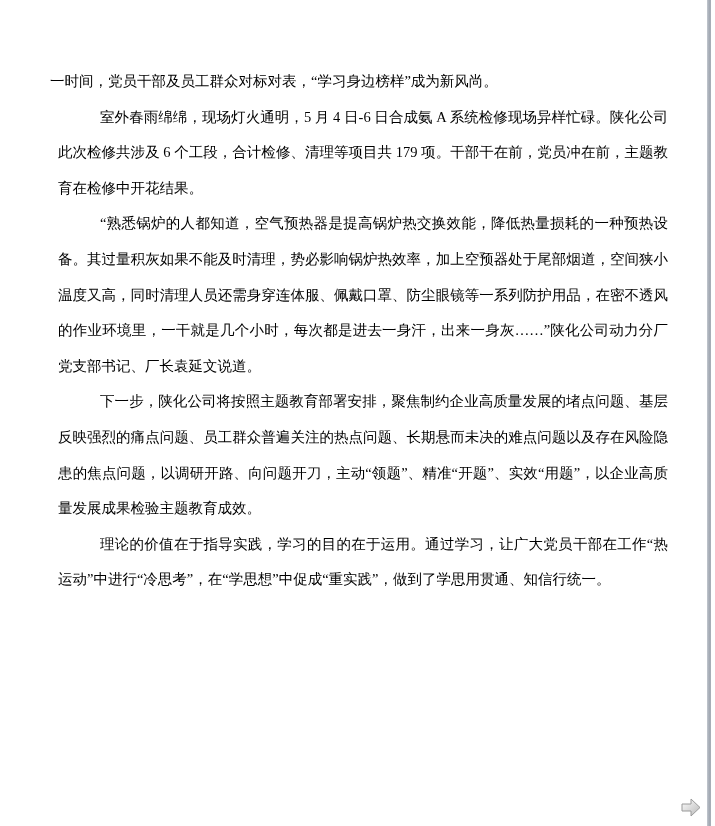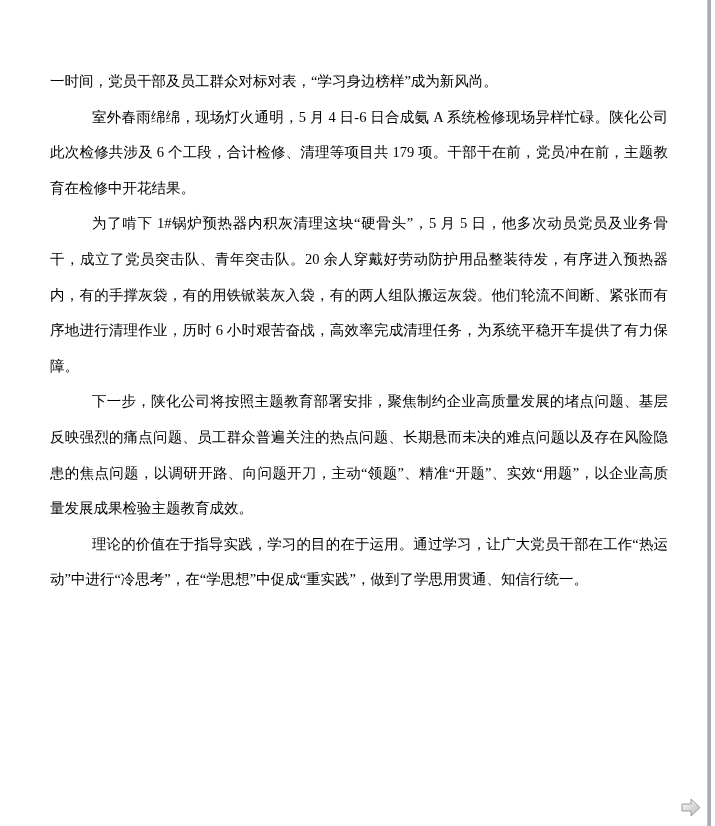--- a/index.html
+++ b/index.html
@@ -25,20 +25,21 @@
     line-height: 35.6px;
     color: #000000;
     text-align: justify;
   }
   p.para {
     margin: 0;
     padding: 0;
   }
   p.para.indent {
     text-indent: 42px;
+    margin-left: 8px;
   }
   .page-edge {
     position: absolute;
     left: 707px;
     top: 0;
     width: 4px;
     height: 826px;
     background: linear-gradient(to right, #c3c8cf 0%, #a2a9b3 55%, #aab0b9 100%);
   }
   .next-arrow {
@@ -54,21 +55,21 @@
   }
 </style>
 </head>
 <body>
 
 <div class="screen">
 
   <div class="doc-text">
       <p class="para">一时间，党员干部及员工群众对标对表，“学习身边榜样”成为新风尚。</p>
       <p class="para indent">室外春雨绵绵，现场灯火通明，5 月 4 日-6 日合成氨 A 系统检修现场异样忙碌。陕化公司此次检修共涉及 6 个工段，合计检修、清理等项目共 179 项。干部干在前，党员冲在前，主题教育在检修中开花结果。</p>
-      <p class="para indent">为了啃下 1#锅炉预热器内积灰清理这块“硬骨头”，5 月 5 日，他多次动员党员及业务骨干，成立了党员突击队、青年突击队。20 余人穿戴好劳动防护用品整装待发，有序进入预热器内，有的手撑灰袋，有的用铁锨装灰入袋，有的两人组队搬运灰袋。他们轮流不间断、紧张而有序地进行清理作业，历时 6 小时艰苦奋战，高效率完成清理任务，为系统平稳开车提供了有力保障。</p>
+      <p class="para indent">“熟悉锅炉的人都知道，空气预热器是提高锅炉热交换效能，降低热量损耗的一种预热设备。其过量积灰如果不能及时清理，势必影响锅炉热效率，加上空预器处于尾部烟道，空间狭小温度又高，同时清理人员还需身穿连体服、佩戴口罩、防尘眼镜等一系列防护用品，在密不透风的作业环境里，一干就是几个小时，每次都是进去一身汗，出来一身灰……”陕化公司动力分厂党支部书记、厂长袁延文说道。</p>
       <p class="para indent">下一步，陕化公司将按照主题教育部署安排，聚焦制约企业高质量发展的堵点问题、基层反映强烈的痛点问题、员工群众普遍关注的热点问题、长期悬而未决的难点问题以及存在风险隐患的焦点问题，以调研开路、向问题开刀，主动“领题”、精准“开题”、实效“用题”，以企业高质量发展成果检验主题教育成效。</p>
       <p class="para indent">理论的价值在于指导实践，学习的目的在于运用。通过学习，让广大党员干部在工作“热运动”中进行“冷思考”，在“学思想”中促成“重实践”，做到了学思用贯通、知信行统一。</p>
     </div>
 
   <div class="page-edge"></div>
 
   <div class="next-arrow">
     <span>
       <svg width="20" height="20" viewBox="0 0 20 20">
         <defs>

